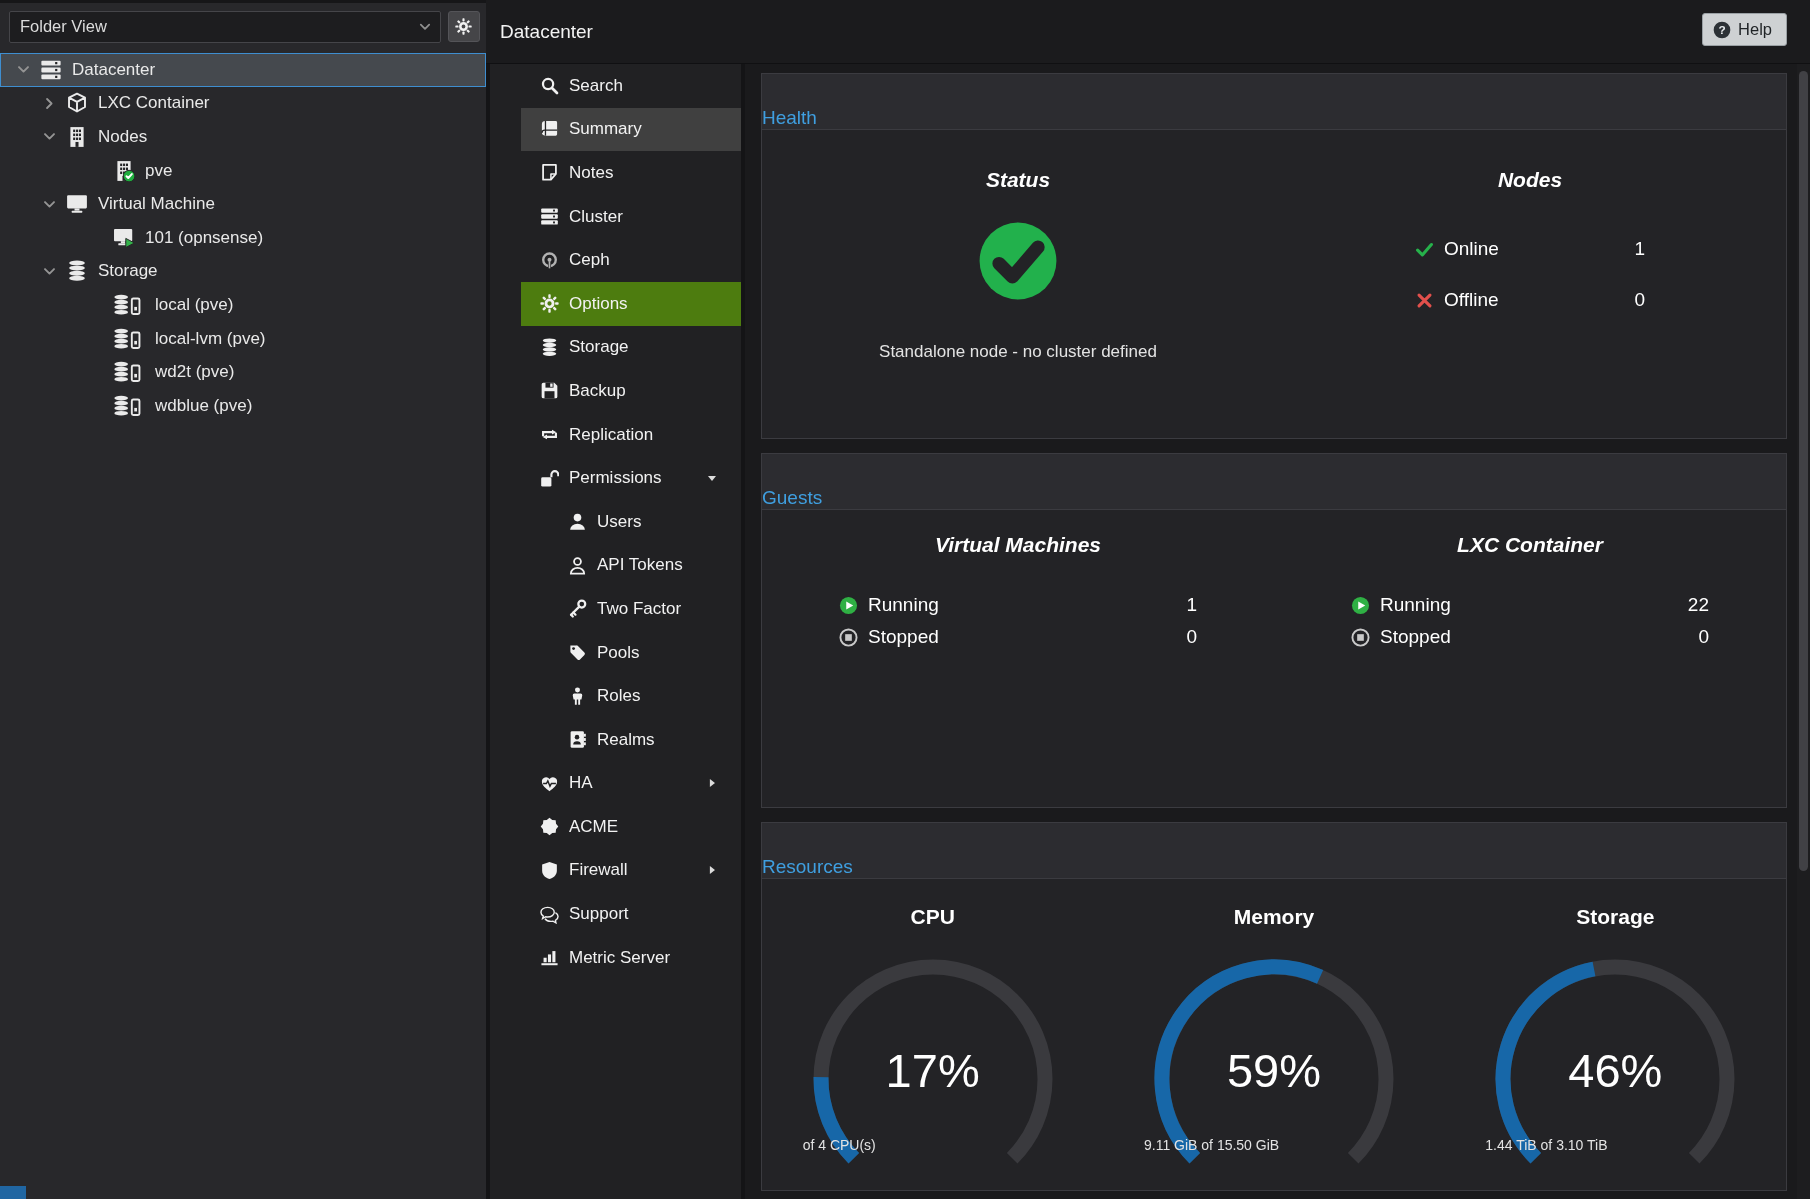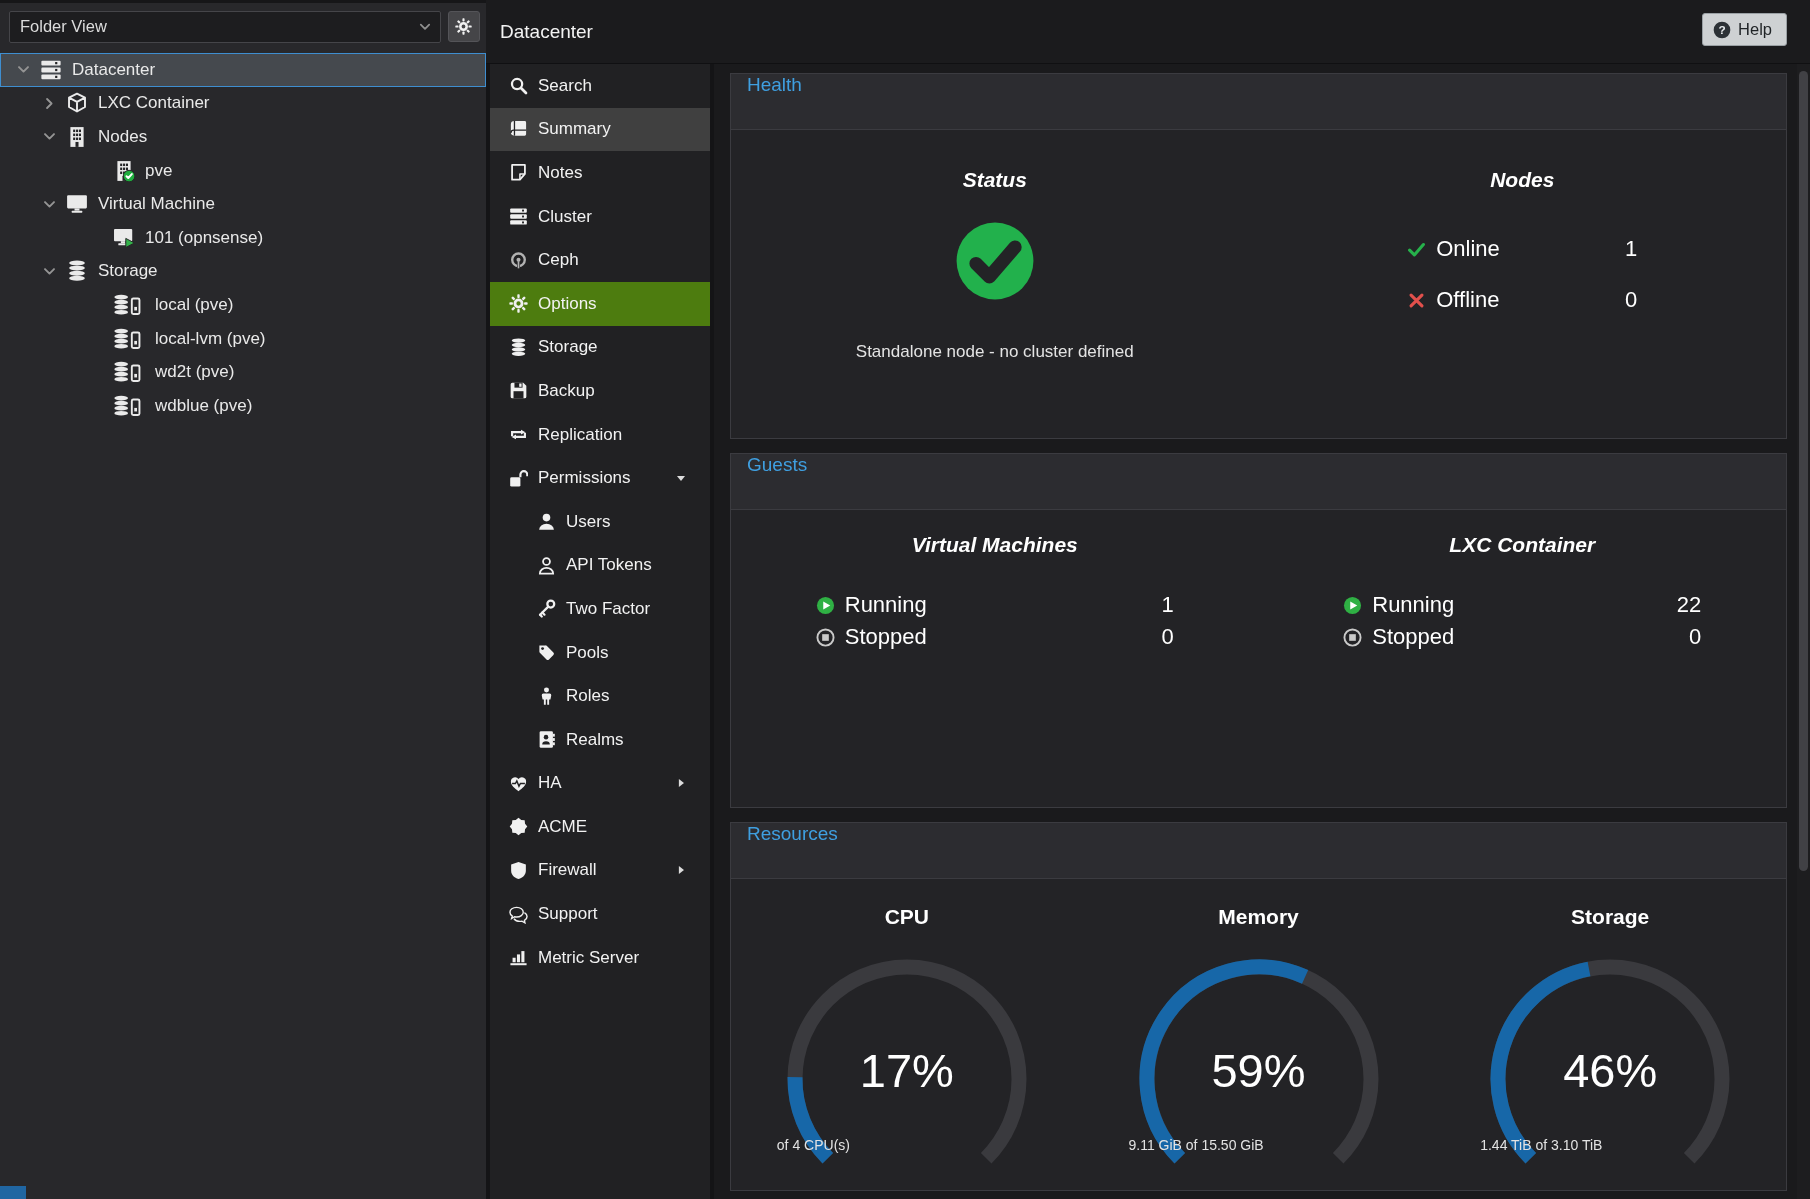--- a/index.html
+++ b/index.html
@@ -38,51 +38,51 @@
   .topbar{height:63px;background:#1b1b1d;border-bottom:1px solid #101012;display:flex;align-items:center;
     padding-left:14px;position:relative;flex:none;}
   .topbar-title{font-size:19px;color:#f3f3f3;font-weight:500;}
   .help-btn{position:absolute;right:23px;top:13px;height:33px;padding:0 14px 0 10px;background:#ced1d3;color:#1f2326;
     border:1px solid #9aa0a4;border-radius:3px;display:flex;align-items:center;gap:7px;font-size:16.5px;cursor:pointer;}
   .help-btn .ic{width:18px;height:18px;}
 
   .body{flex:1;display:flex;min-height:0;}
 
   
-  .navcol{width:220px;flex:none;background:#212123;border-left:4px solid #141416;border-right:4px solid #141416;}
+  .navcol{width:220px;flex:none;background:#212123;border-left:4px solid #141416;border-right:4px solid #141416;padding-left:31px;}
   .nav-item{height:43.6px;display:flex;align-items:center;padding-left:16px;font-size:17px;color:#f2f2f2;
     position:relative;cursor:pointer;}
   .nav-item.sub{padding-left:44px;}
   .nav-item.selected{background:#404040;}
   .nav-item.hover{background:#4d7c0f;}
   .nicon{width:24px;flex:none;display:flex;align-items:center;justify-content:center;color:#f0f0f0;}
   .nicon .ic{width:19px;height:19px;}
   .nicon[data-name="ceph-icon"]{color:#b2b2b2;}
   .nlabel{margin-left:8px;white-space:nowrap;}
   .ncaret{position:absolute;right:22px;width:14px;height:14px;color:#dcdcdc;display:flex;}
   .ncaret .ic{width:14px;height:14px;}
 
   
   .content{flex:1;background:#1a1a1c;padding:9px 10px 0 16px;overflow:hidden;position:relative;}
   .panel{border:1px solid #3b3b40;margin-bottom:14px;background:#232326;}
-  .panel-header{height:55px;background:#2c2c30;border-bottom:1px solid #3b3b40;display:flex;align-items:flex-start;
-    padding-left:16px;}
+  .panel-header{height:55px;background:#2c2c30;border-bottom:1px solid #3b3b40;display:flex;align-items:flex-end;
+    padding-left:0;}
   .panel-title{color:#3f9fe0;font-size:19px;}
   .panel-body{position:relative;}
   .half-row{display:flex;}
   .half{flex:1;display:flex;flex-direction:column;align-items:center;}
   .sec-heading{font-size:21px;font-weight:bold;color:#fff;font-style:italic;}
 
   
   #health .panel-body{height:308px;}
   #health .half-row{padding-top:38px;}
   .big-check{width:82px;height:82px;margin-top:28px;}
   .status-text{margin-top:40px;font-size:17px;color:#e3e3e3;}
   .kv-rows{margin-top:36px;width:230px;display:flex;flex-direction:column;gap:9px;}
-  .kv-row{height:42px;display:flex;align-items:center;font-size:22px;color:#fff;}
+  .kv-row{height:42px;display:flex;align-items:center;font-size:19px;color:#fff;}
   .kv-row .ric{width:19px;height:19px;display:flex;flex:none;}
   .kv-row .ric .ic{width:19px;height:19px;}
   .kv-label{margin-left:10px;}
   .kv-val{margin-left:auto;}
   [data-name="check-icon"]{color:#26b14b;}
   [data-name="cross-icon"]{color:#e2504c;}
   [data-name="play-circle-icon"]{color:#2fb044;}
   [data-name="stop-circle-icon"]{color:#c9c9c9;}
 
   

